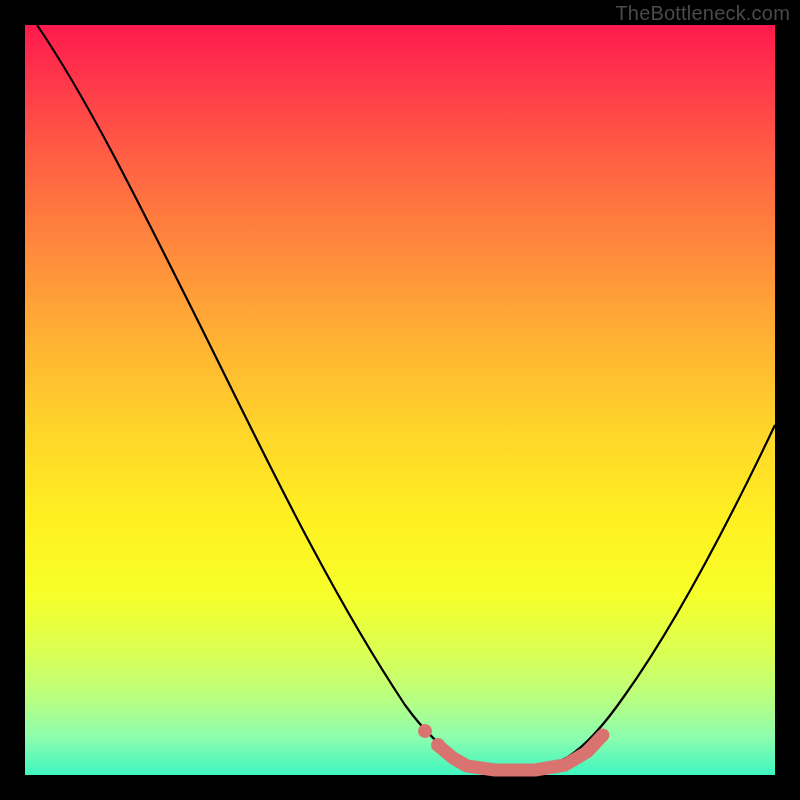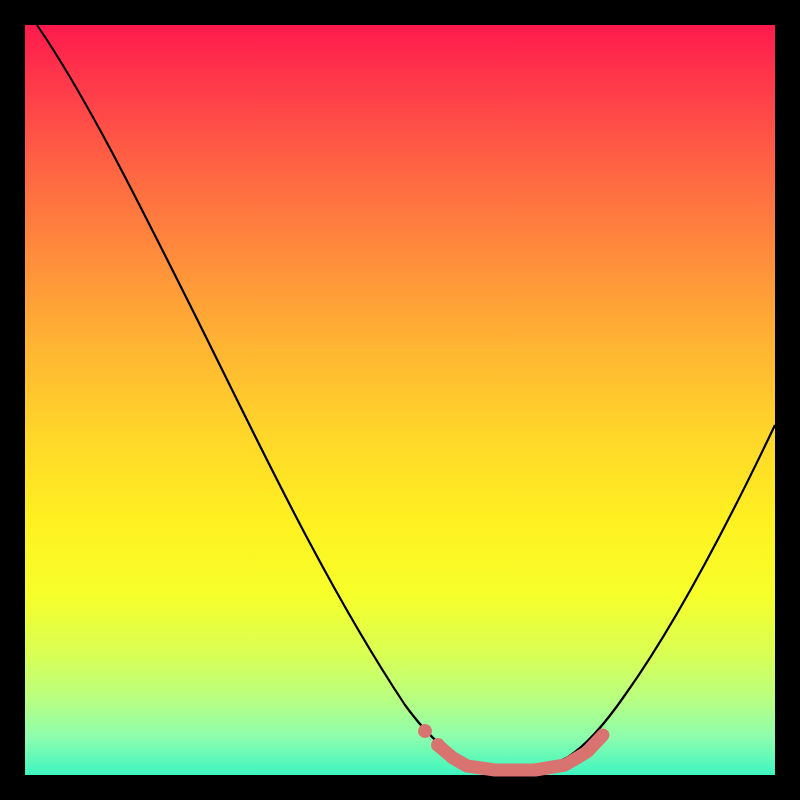--- a/index.html
+++ b/index.html
@@ -54,20 +54,21 @@
     color: #4a4a4a;
     font-size: 20px;
     font-weight: 500;
     letter-spacing: 0.2px;
   }
 </style>
 </head>
 <body>
 
 <div class="frame">
+  <div class="attribution">TheBottleneck.com</div>
 
   <div class="plot-area">
     <svg viewBox="0 0 750 750" preserveAspectRatio="none">
 
       <path fill="none" stroke="#000" stroke-width="2.2" d="M 12 0
                C 60 70, 110 170, 170 290
                C 230 410, 300 560, 380 680
                C 420 735, 450 745, 490 745
                C 530 745, 555 735, 600 670
                C 650 600, 700 505, 750 400"></path>

